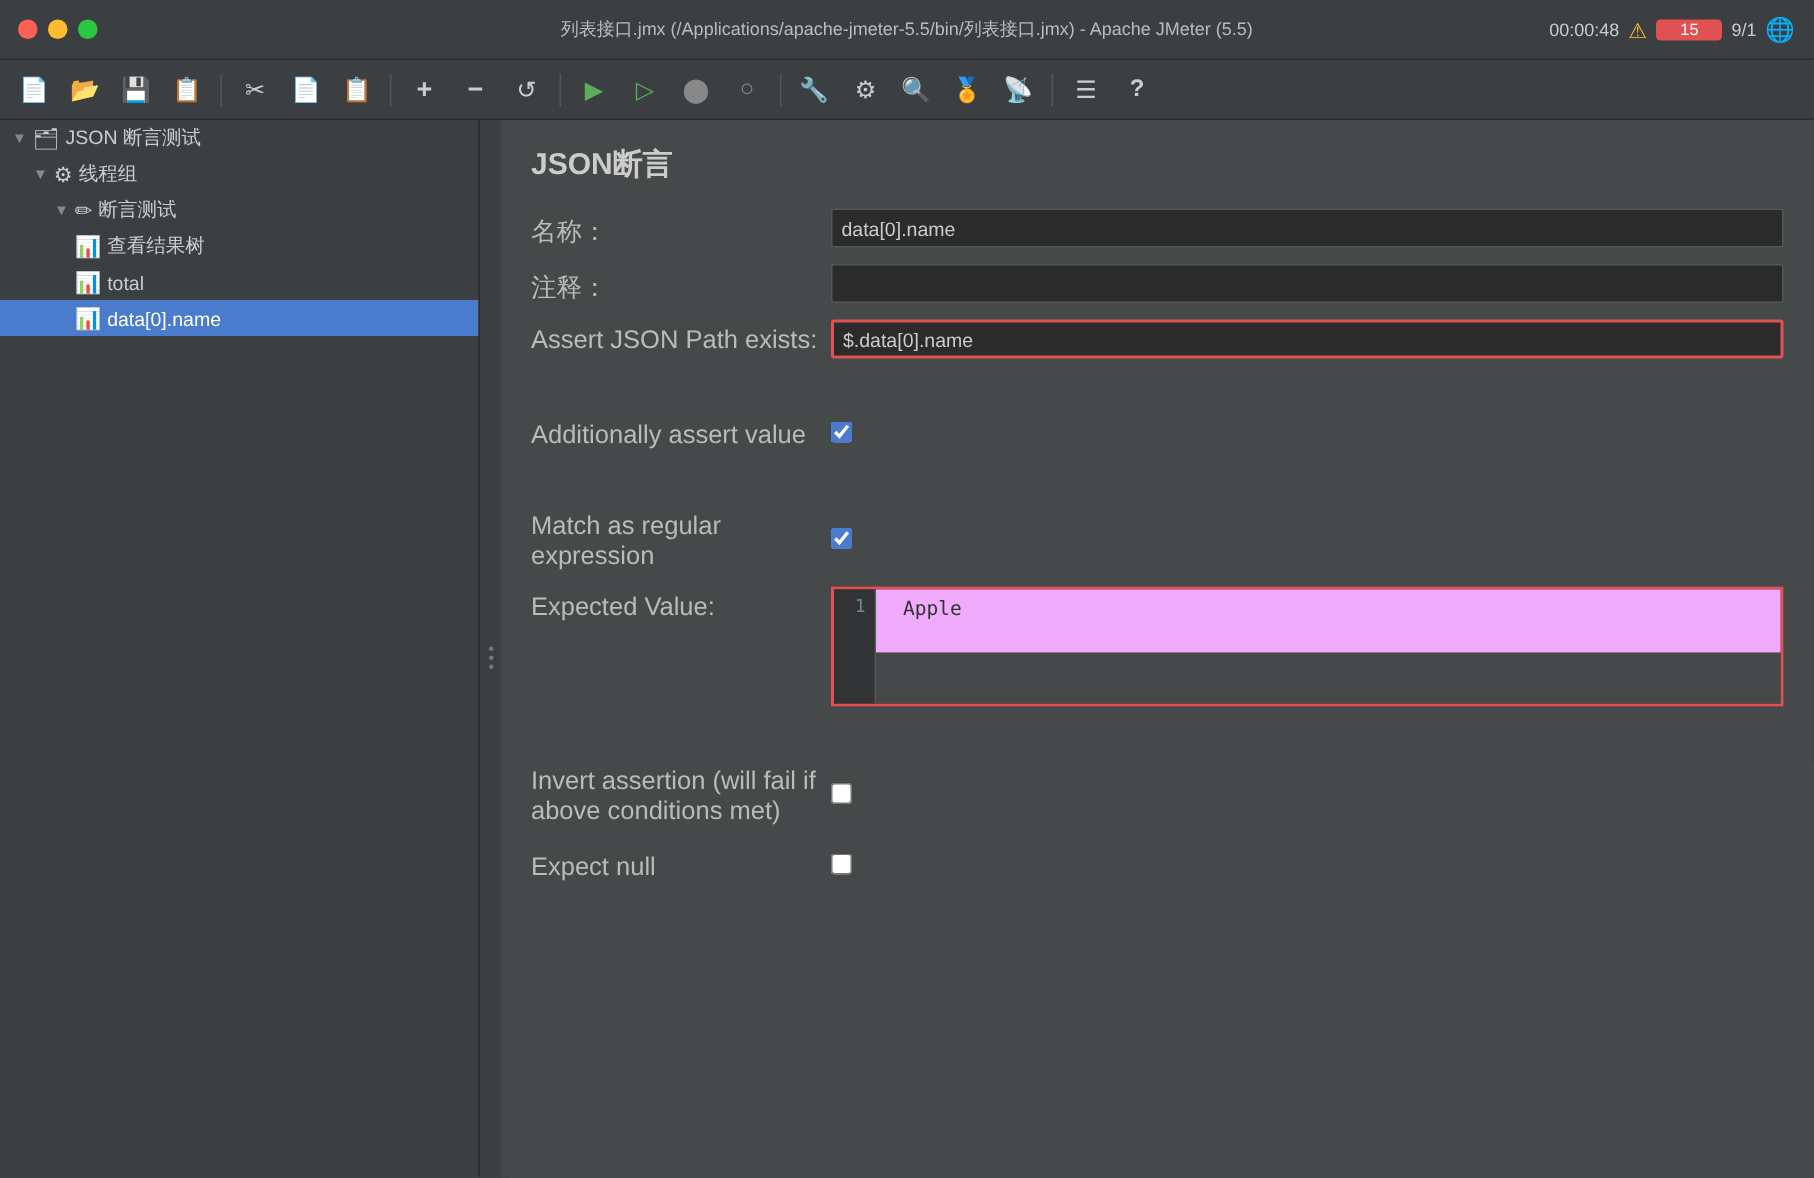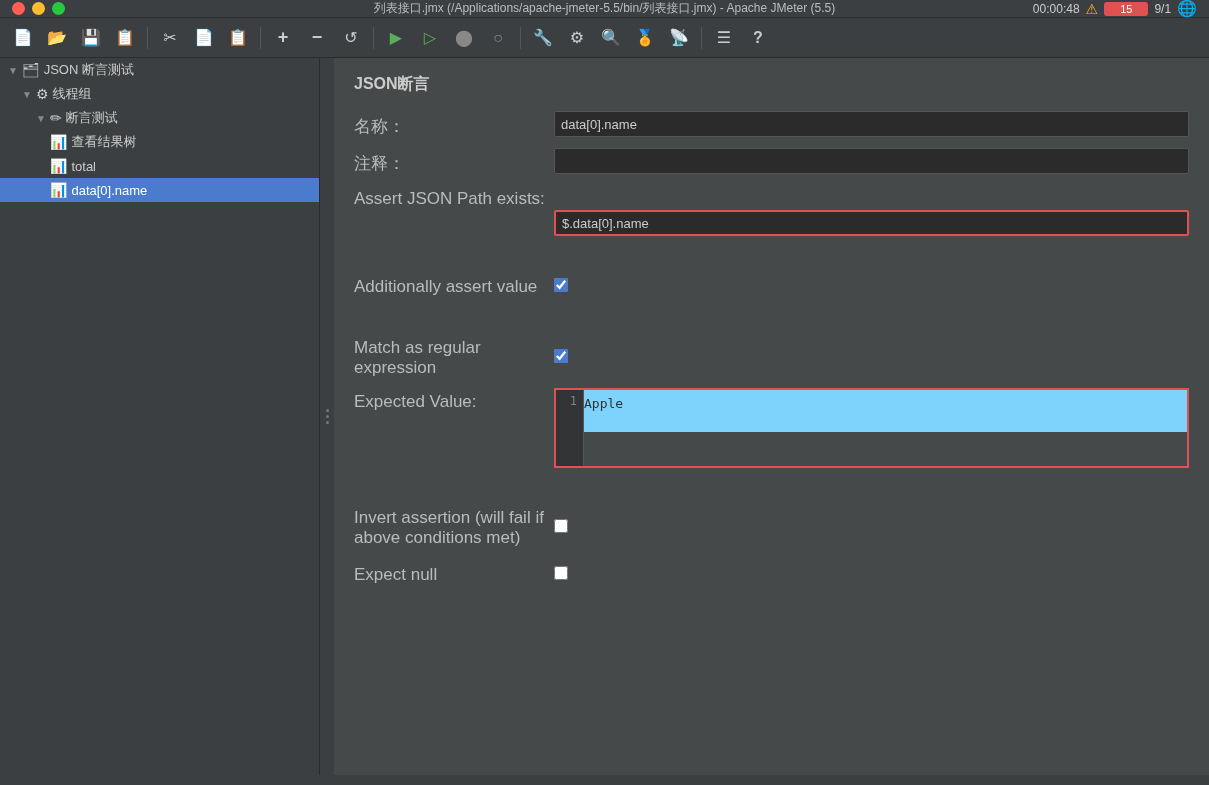--- a/index.html
+++ b/index.html
@@ -8,21 +8,21 @@
       font-size: 13px;
       background: #3c3f41;
       color: #ccc;
       width: 1209px;
       height: 785px;
       overflow: hidden;
     }
 
     
     .titlebar {
-      height: 18px;
+      height: 40px;
       background: #3c3f41;
       display: flex;
       align-items: center;
       justify-content: center;
       position: relative;
       border-bottom: 1px solid #2b2b2b;
     }
     .titlebar-buttons {
       position: absolute;
       left: 12px;
@@ -135,21 +135,21 @@
 
     
     .content {
       flex: 1;
       background: #45494a;
       overflow-y: auto;
       padding: 16px 20px;
     }
 
     .panel-title {
-      font-size: 16px;
+      font-size: 20px;
       font-weight: bold;
       color: #ccc;
       margin-bottom: 16px;
     }
 
     
     .form-row {
       display: flex;
       align-items: flex-start;
       margin-bottom: 10px;
@@ -170,21 +170,20 @@
       color: #ccc;
       padding: 2px 6px;
       font-size: 13px;
       outline: none;
       border-radius: 2px;
     }
 
     
     .input-red-border {
       border: 2px solid #e05252 !important;
-      margin-top: 25px;
     }
 
     
     .checkbox-row {
       display: flex;
       align-items: center;
       margin-bottom: 10px;
       margin-top: 36px;
     }
     .form-checkbox {
@@ -208,22 +207,22 @@
       padding: 4px 6px;
       color: #6d8999;
       font-size: 12px;
       font-family: monospace;
       min-width: 28px;
       text-align: right;
       user-select: none;
     }
     .editor-content {
       flex: 1;
-      background: #7dd3fc;
-      padding: 4px 0;
+      background: #f0abfc;
+      padding: 4px 18px;
       font-size: 13px;
       font-family: monospace;
       color: #333;
       position: relative;
     }
     .editor-line {
       height: 20px;
       line-height: 20px;
     }
 

